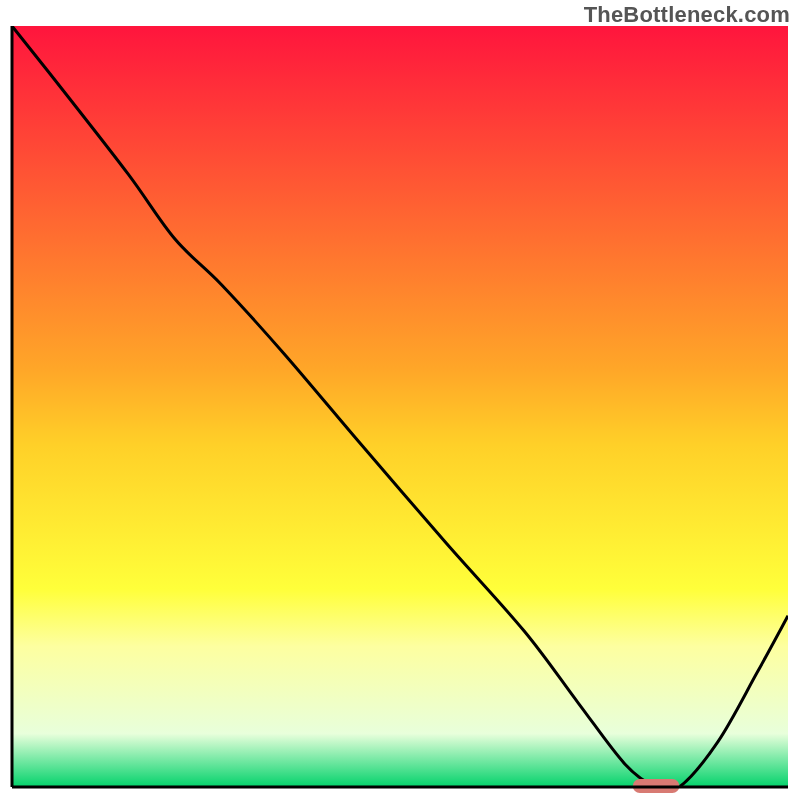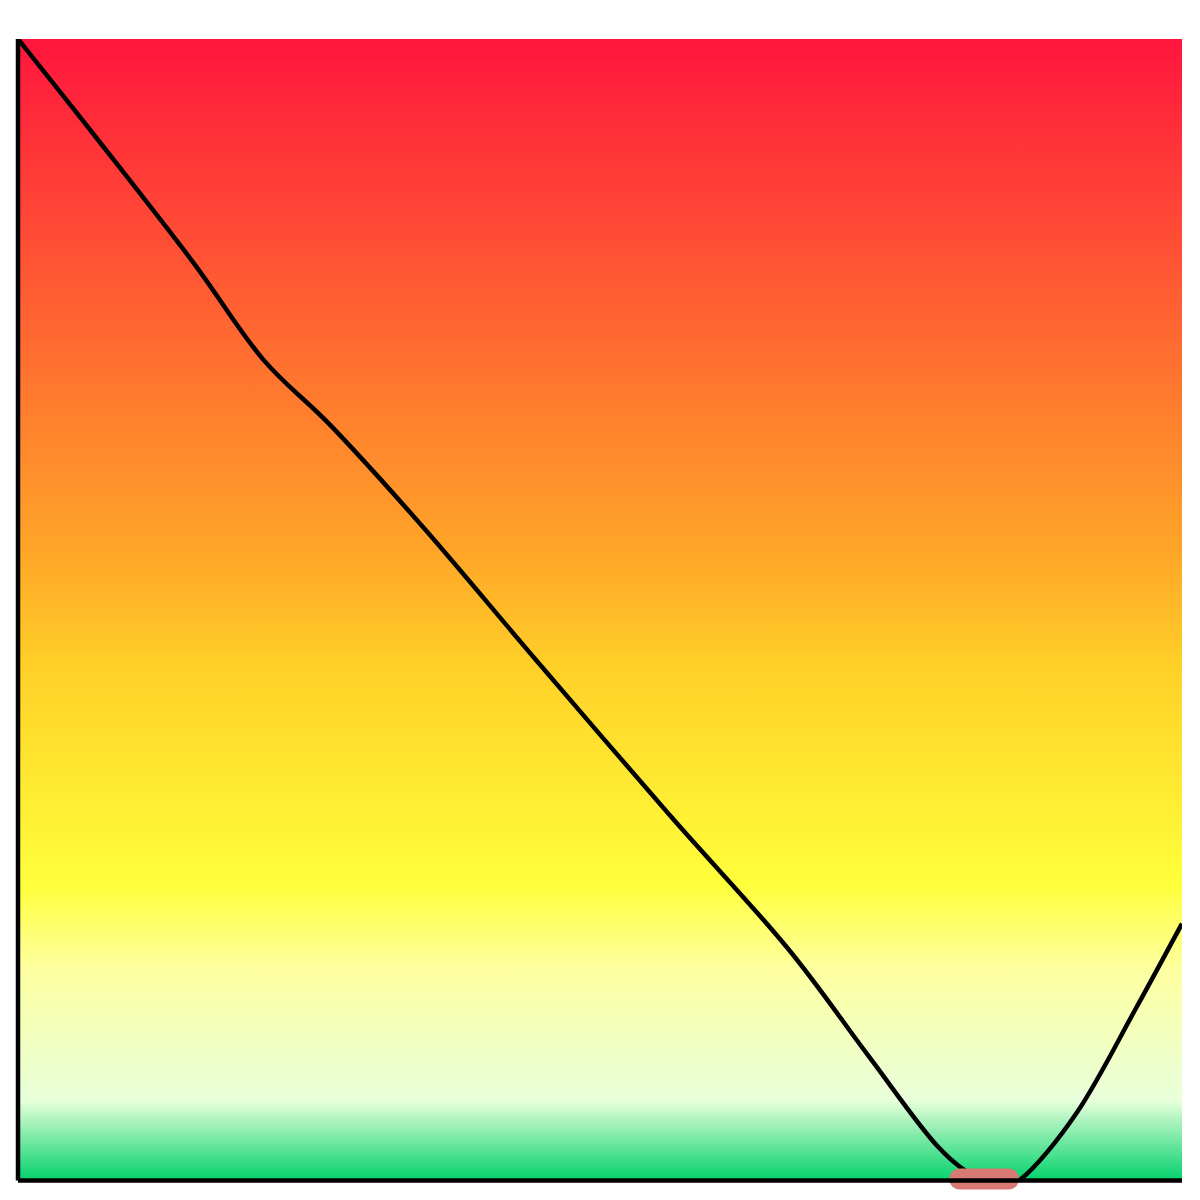--- a/index.html
+++ b/index.html
@@ -24,20 +24,21 @@
     font-weight: bold;
     color: #555555;
     letter-spacing: 0.2px;
     z-index: 10;
   }
 </style>
 </head>
 <body>
 
 <div class="container">
+  <div class="watermark">TheBottleneck.com</div>
 
   <svg id="chart-svg" width="800" height="800" viewBox="0 0 800 800" xmlns="http://www.w3.org/2000/svg">
 
     <defs>
       <linearGradient id="bg-grad" x1="0" y1="0" x2="0" y2="1">
           <stop offset="0%" stop-color="#ff153d"></stop>
           <stop offset="45%" stop-color="#ffa628"></stop>
           <stop offset="55.00000000000001%" stop-color="#ffd028"></stop>
           <stop offset="74%" stop-color="#ffff3a"></stop>
           <stop offset="81.5%" stop-color="#fdffa0"></stop>

